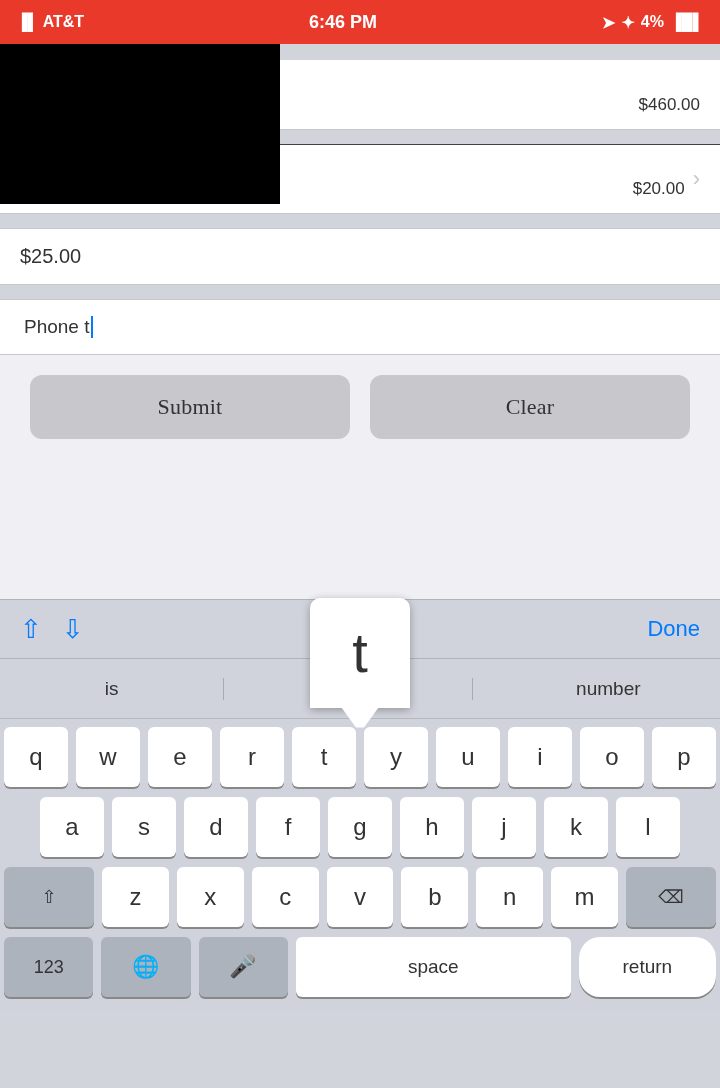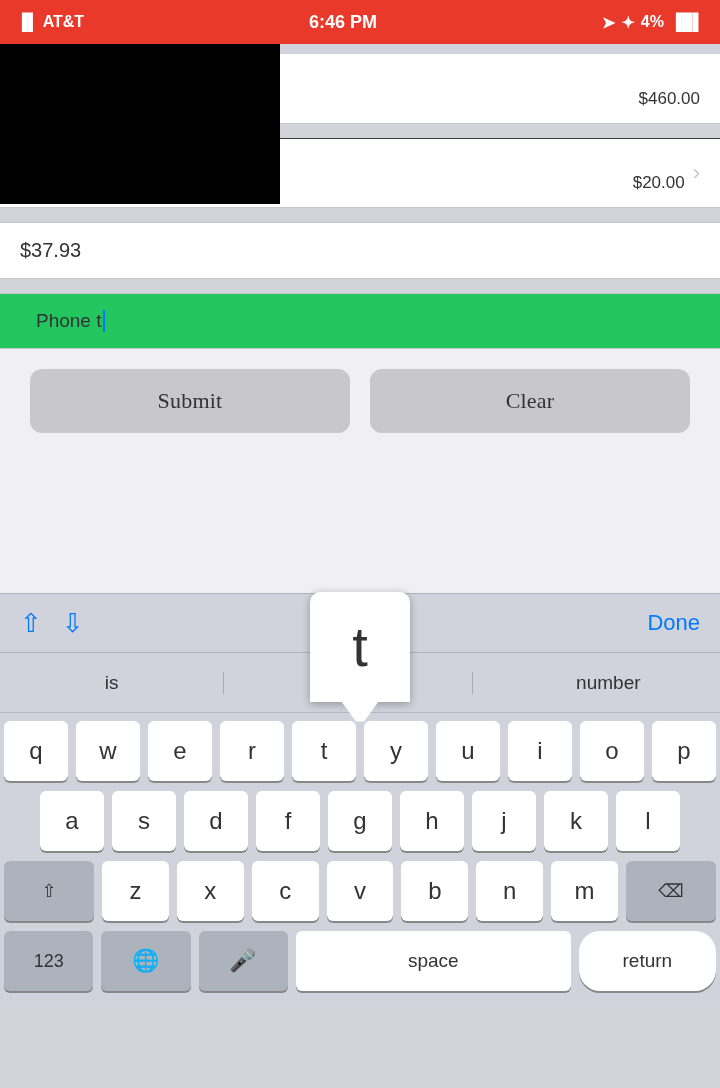--- a/index.html
+++ b/index.html
@@ -93,22 +93,22 @@
       border-top: 1px solid #c8c7cc;
       margin-top: 14px;
     }
     .amount-value {
       color: #333;
       font-size: 20px;
     }
 
     
     .phone-row {
-      background: #22c55e;
-      padding: 16px 36px;
+      background: #ffffff;
+      padding: 16px 24px;
       border-bottom: 1px solid #c8c7cc;
       border-top: 1px solid #c8c7cc;
       margin-top: 14px;
       display: flex;
       align-items: center;
     }
     .phone-input-text {
       color: #333;
       font-size: 19px;
     }
@@ -311,21 +311,21 @@
   <div class="status-right">
     <span>➤</span>
     <span>✦</span>
     <span>4%</span>
     <span>▐█▌</span>
   </div>
 </div>
 
 <div class="black-overlay"></div>
 
-<div class="account-row" style="margin-top:10px; border-top: none; padding-left: 16px;">
+<div class="account-row" style="margin-top:16px; border-top: none; padding-left: 16px;">
   <div class="account-label">From:</div>
   <div class="account-info">
     <div class="account-name">Share Draft Account</div>
     <div class="account-balance-row">
       <span class="balance-label">Balance:</span>
       <span class="balance-amount">$460.00</span>
     </div>
   </div>
 </div>
 
@@ -335,21 +335,21 @@
     <div class="account-name">Christmas Club Account -</div>
     <div class="account-balance-row">
       <span class="balance-label">Balance:</span>
       <span class="balance-amount">$20.00</span>
     </div>
   </div>
   <span class="chevron">›</span>
 </div>
 
 <div class="amount-row">
-  <span class="amount-value">$37.93</span>
+  <span class="amount-value">$25.00</span>
 </div>
 
 <div class="phone-row" style="margin-top:14px;">
   <span class="phone-input-text">Phone t</span>
   <span class="cursor"></span>
 </div>
 
 <div class="button-row">
   <button class="btn">Submit</button>
   <button class="btn">Clear</button>

